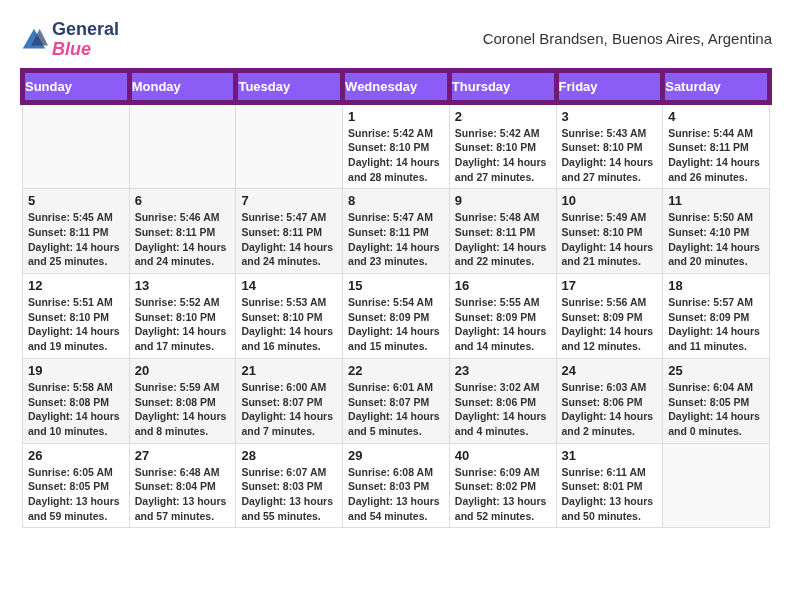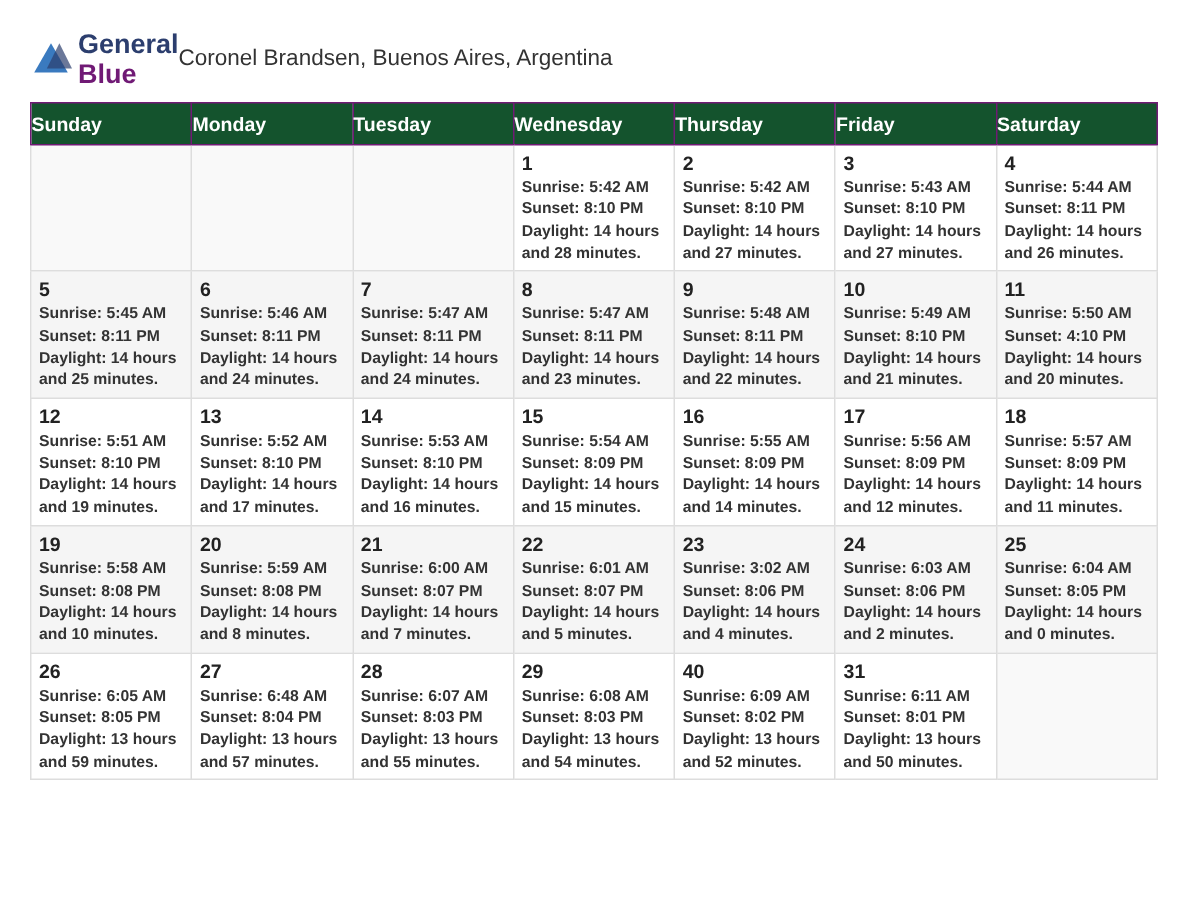--- a/index.html
+++ b/index.html
@@ -6,35 +6,35 @@
     body {
       font-family: Arial, sans-serif;
       background: #fff;
       width: 792px;
       min-height: 612px;
       padding: 20px;
     }
     .header {
       display: flex;
       align-items: flex-start;
-      justify-content: flex-start;
+      justify-content: space-between;
       margin-bottom: 8px;
     }
     .logo {
       display: flex;
       align-items: center;
       gap: 4px;
     }
     .logo-text {
       font-size: 18px;
       font-weight: bold;
       line-height: 1.1;
     }
     .logo-general { color: #2c3e6e; }
-    .logo-blue { color: #701a75; }
+    .logo-blue { color: #ec4899; font-style: italic; }
     .logo-icon {
       width: 28px;
       height: 28px;
     }
     .title-block {
       text-align: right;
     }
     .month-title {
       font-size: 32px;
       font-weight: bold;
@@ -44,26 +44,26 @@
       font-size: 15px;
       color: #333;
       margin-top: 10px;
     }
     table {
       width: 100%;
       border-collapse: collapse;
       border: 1px solid #ccc;
     }
     th {
-      background-color: #14532d;
+      background-color: #8b5cf6;
       color: #fff;
       font-size: 13px;
       padding: 6px 0;
       text-align: left;
-      border: 1px solid #701a75;
+      border: 5px solid #701a75;
       font-weight: bold;
     }
     td {
       border: 1px solid #ddd;
       vertical-align: top;
       padding: 4px 5px;
       width: calc(100% / 7);
       min-height: 80px;
       font-size: 11px;
       color: #222;

